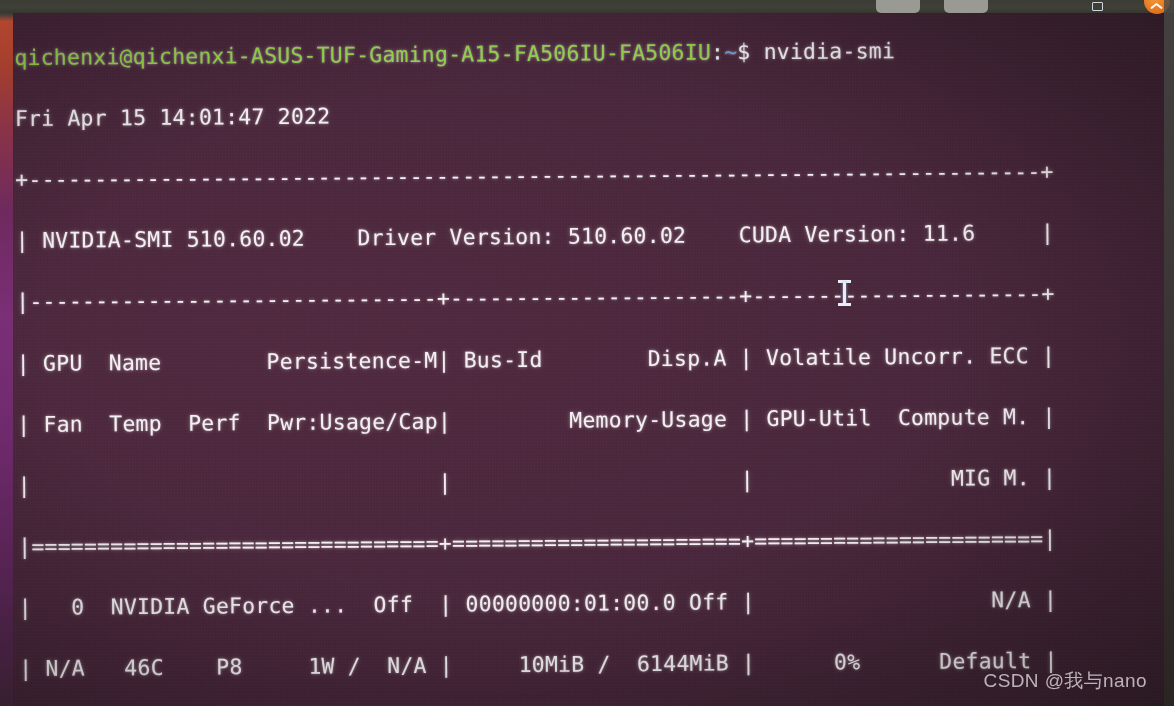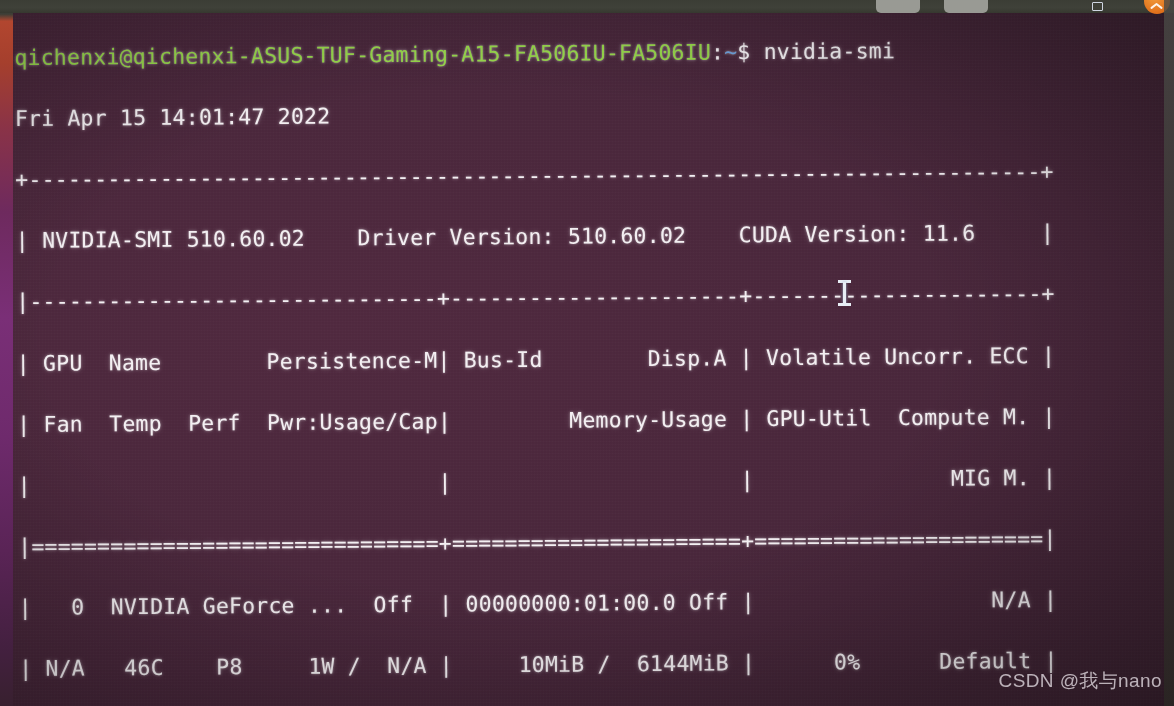--- a/index.html
+++ b/index.html
@@ -128,21 +128,21 @@
     z-index: 7;
     width: 14px; height: 30px;
   }
   #mousecur .bar { position:absolute; left:5px; top:4px; width:3px; height:22px; background:#e8eef6; box-shadow:0 0 3px #9fb6cf; }
   #mousecur .capT { position:absolute; left:0px; top:2px; width:13px; height:3px; background:#e8eef6; }
   #mousecur .capB { position:absolute; left:0px; top:25px; width:13px; height:3px; background:#e8eef6; }
 
   
   #watermark {
     position: absolute;
-    right: 12px;
+    right: 27px;
     bottom: 12px;
     z-index: 8;
     font-family: "Liberation Sans", sans-serif;
     font-size: 19px;
     color: #cfc6cd;
     opacity: .88;
     letter-spacing: .4px;
     white-space: nowrap;
   }
   #wm-side {

